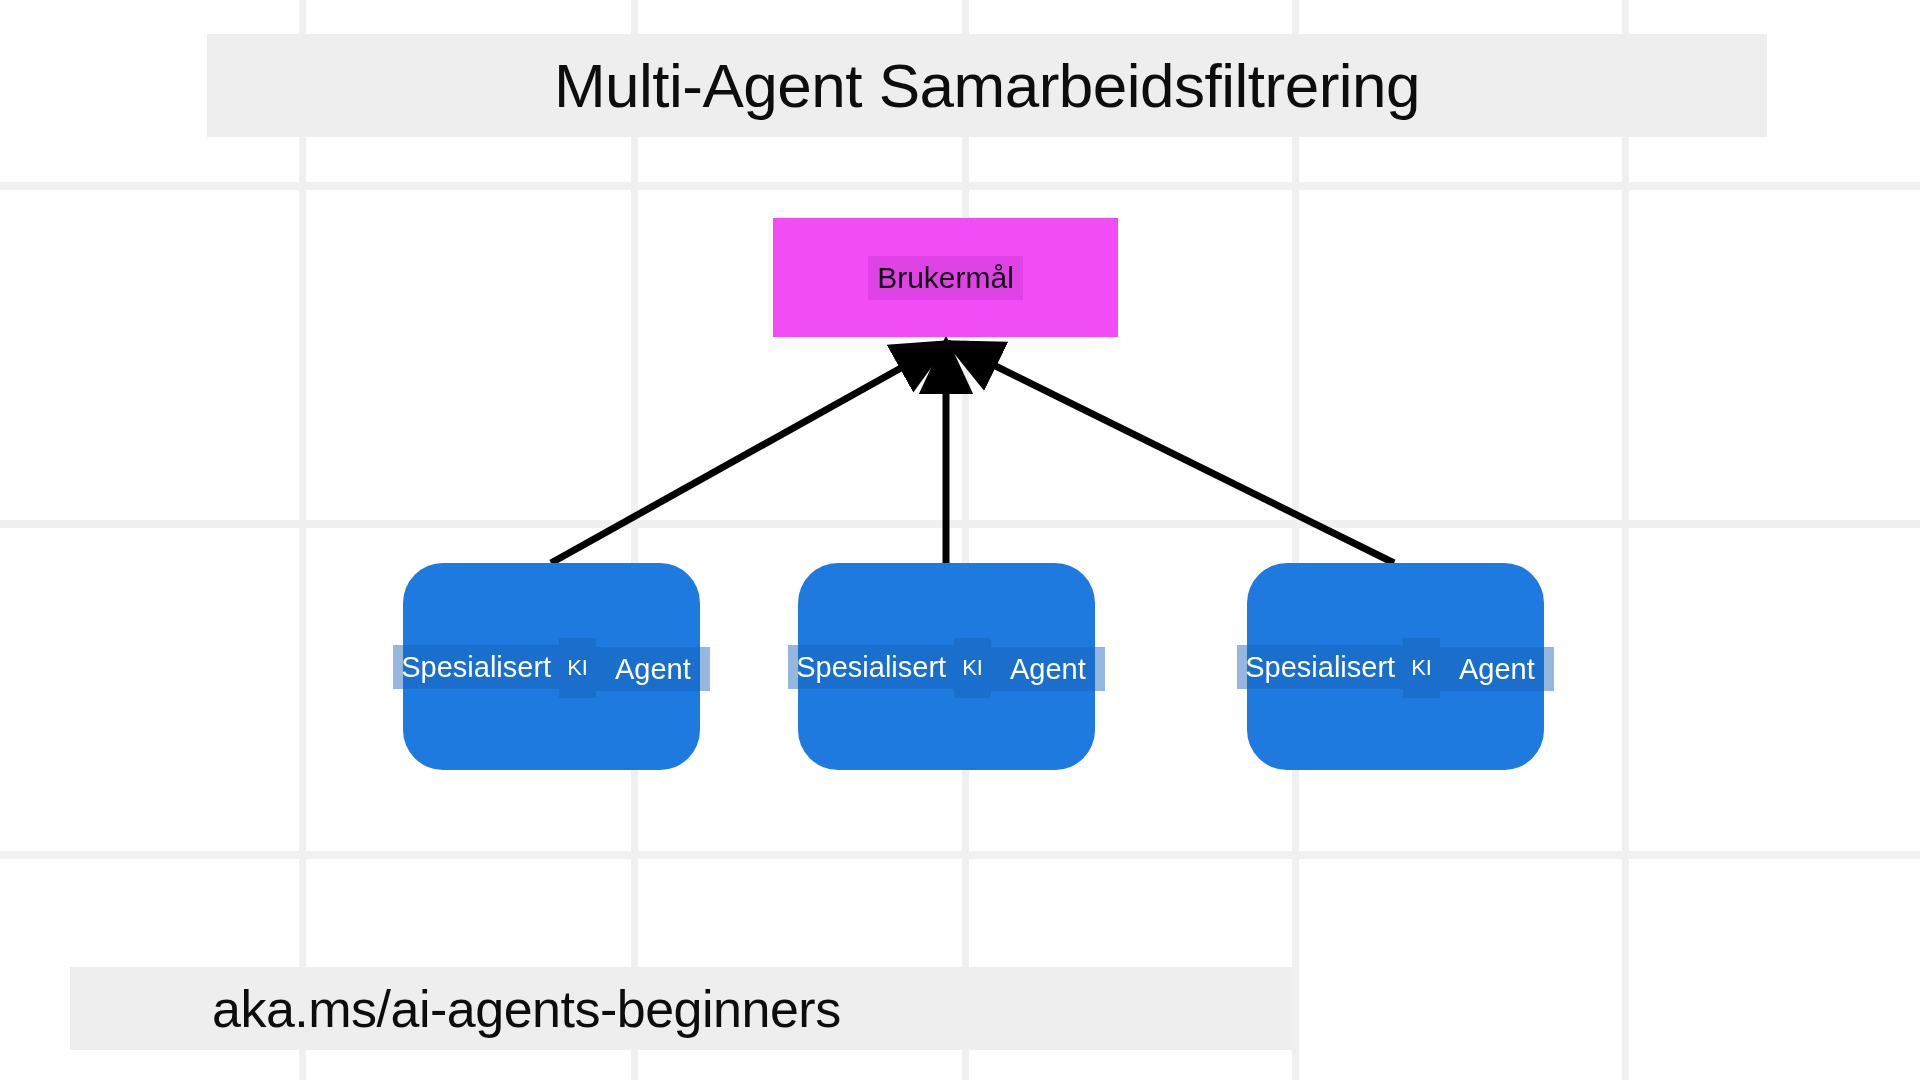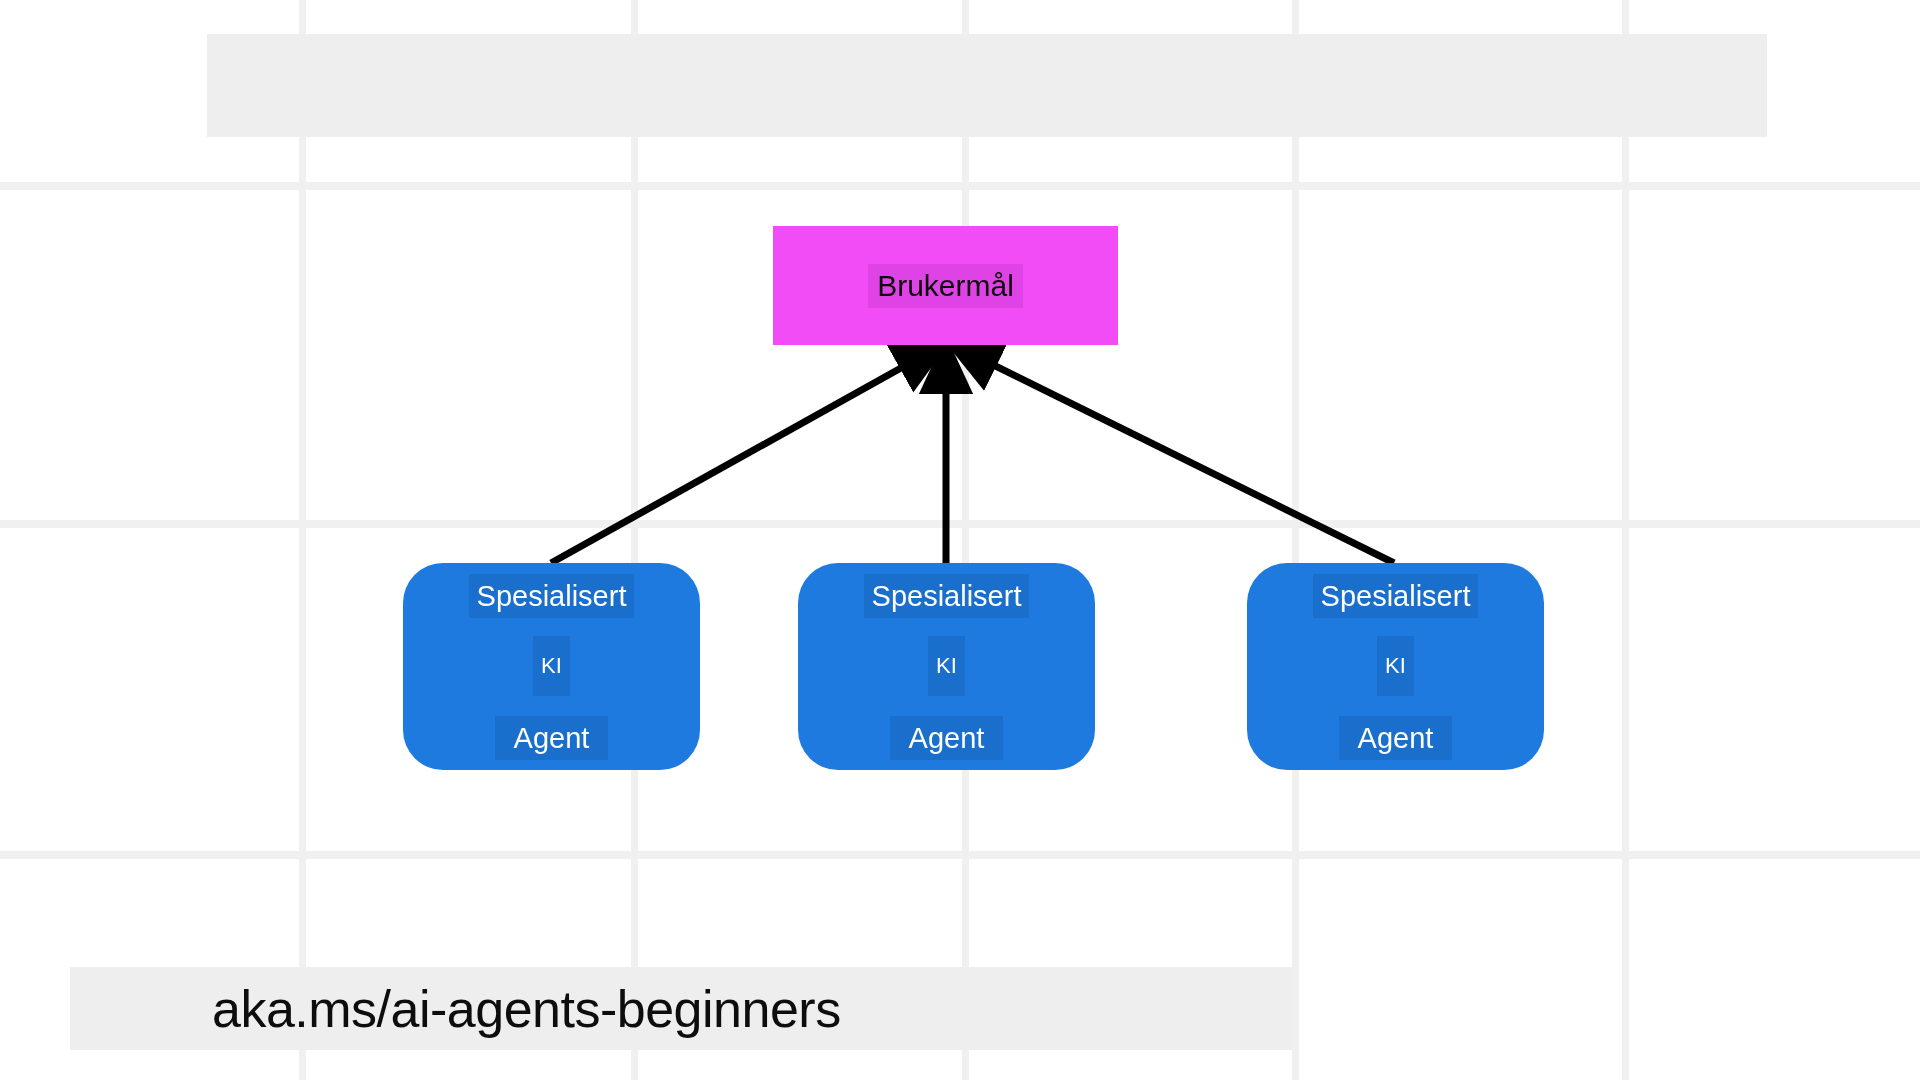--- a/index.html
+++ b/index.html
@@ -98,21 +98,21 @@
     top: 0;
     width: 1920px;
     height: 1080px;
     pointer-events: none;
   }
 
   
   .goal-node {
     position: absolute;
     left: 773px;
-    top: 226px;
+    top: 218px;
     width: 345px;
     height: 119px;
     background: #f14cf5;
     display: flex;
     align-items: center;
     justify-content: center;
   }
   .goal-label {
     background: rgba(210, 60, 215, 0.55);
     color: #0d0d0d;
@@ -124,24 +124,24 @@
 
   
   .agent-node {
     position: absolute;
     top: 563px;
     width: 297px;
     height: 207px;
     background: #1f7ae0;
     border-radius: 40px;
     display: flex;
-    flex-direction: column;
+    flex-direction: row;
     align-items: center;
     justify-content: center;
-    gap: 16px;
+    gap: 0;
   }
   .agent-node.n0 { left: 403px; }
   .agent-node.n1 { left: 798px; }
   .agent-node.n2 { left: 1247px; }
 
   .agent-line {
     background: rgba(20, 95, 180, 0.45);
     color: #ffffff;
     white-space: nowrap;
     text-align: center;
@@ -174,20 +174,21 @@
     <div class="grid-v" style="left:631px"></div>
     <div class="grid-v" style="left:962px"></div>
     <div class="grid-v" style="left:1292px"></div>
     <div class="grid-v" style="left:1622px"></div>
     <div class="grid-h" style="top:182px"></div>
     <div class="grid-h" style="top:520px"></div>
     <div class="grid-h" style="top:851px"></div>
   </div>
 
   <div class="title-band"></div>
+  <div class="title-text">Multi-Agent Samarbeidsfiltrering</div>
 
   <svg class="edges" viewBox="0 0 1920 1080" xmlns="http://www.w3.org/2000/svg">
     <defs>
       <marker id="arrowhead" markerWidth="9" markerHeight="9" refX="7.2" refY="4.5" orient="auto" markerUnits="strokeWidth">
         <path d="M0,0.6 L8.4,4.5 L0,8.4 z" fill="#000000"></path>
       </marker>
     </defs>
     <line x1="551" y1="563" x2="944" y2="344" stroke="#000000" stroke-width="7" marker-end="url(#arrowhead)"></line>
     <line x1="946" y1="563" x2="946" y2="344" stroke="#000000" stroke-width="7" marker-end="url(#arrowhead)"></line>
     <line x1="1394" y1="563" x2="951" y2="344" stroke="#000000" stroke-width="7" marker-end="url(#arrowhead)"></line>

